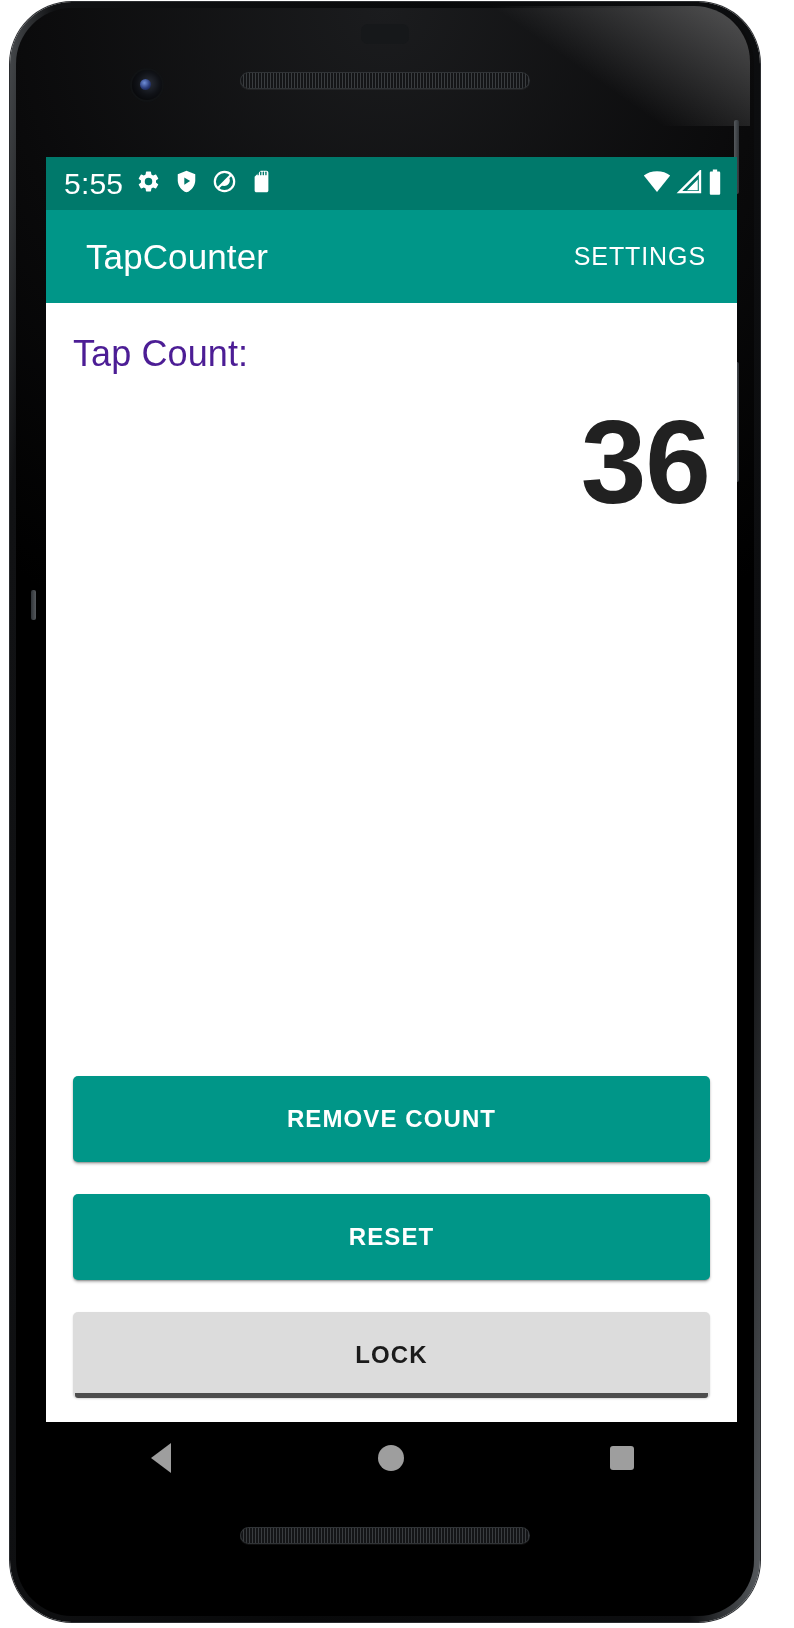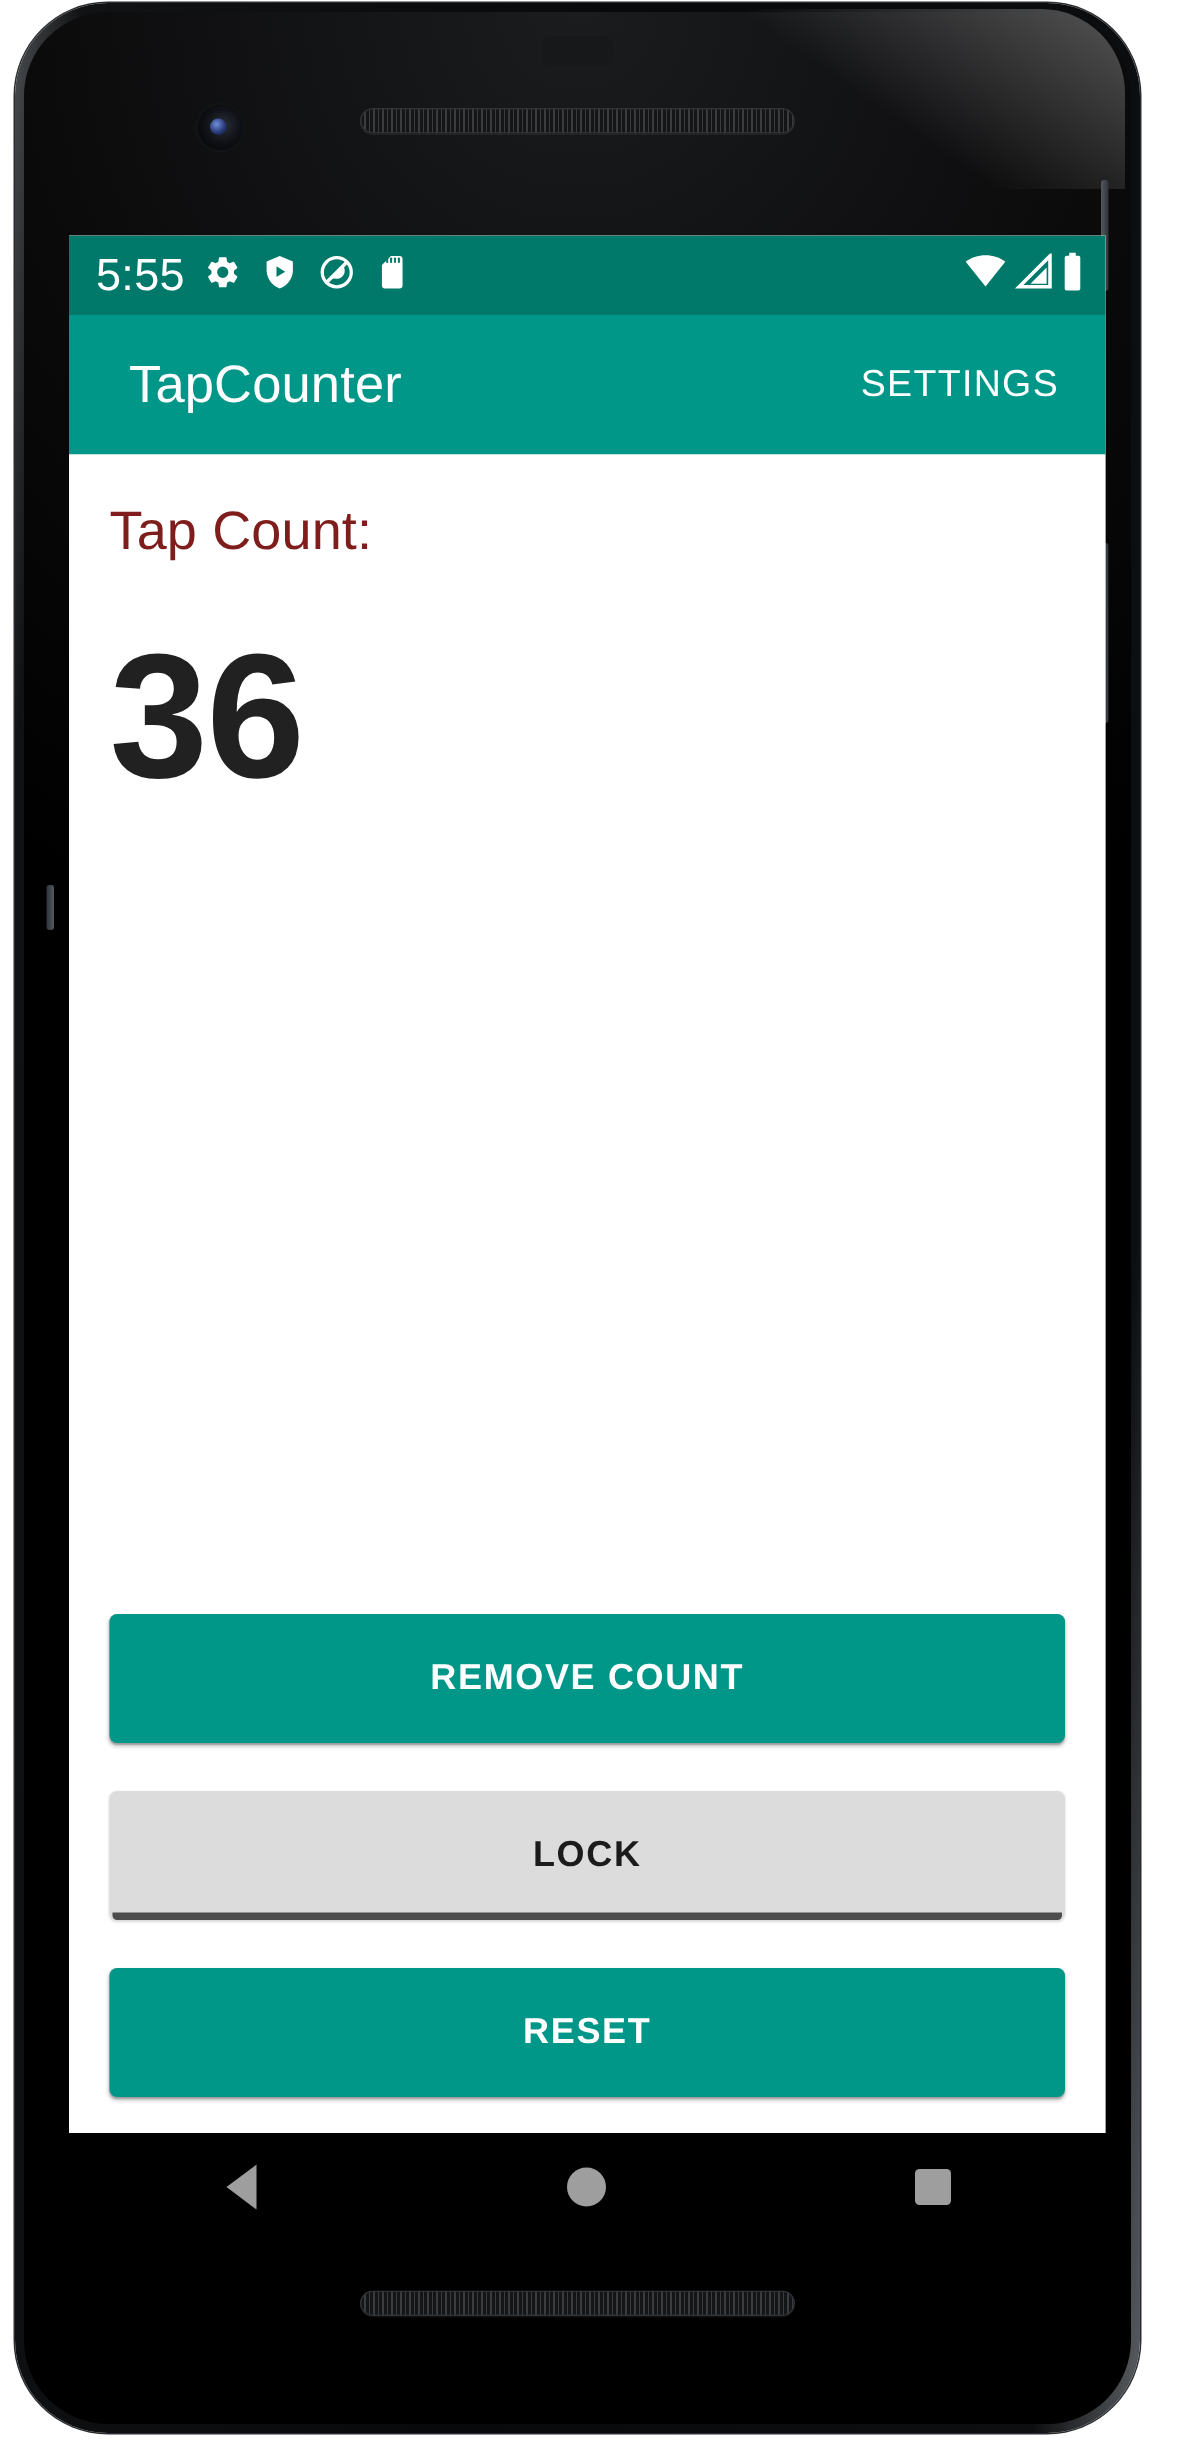--- a/index.html
+++ b/index.html
@@ -207,26 +207,26 @@
     position: relative;
     height: calc(1265px - 53px - 93px);
     background: #ffffff;
     padding: 0 27px;
     display: flex;
     flex-direction: column;
   }
   .tap-count-label {
     margin-top: 30px;
     font-size: 36px;
-    color: #7f1d1d;
+    color: #4c1d95;
     letter-spacing: 0.1px;
   }
   .counter-value {
-    margin-top: 44px;
-    text-align: left;
+    margin-top: 28px;
+    text-align: right;
     font-size: 118px;
     font-weight: bold;
     color: #212121;
     line-height: 1;
     letter-spacing: -1px;
   }
 
   .spacer-flex { flex: 1; }
 
   
@@ -401,22 +401,22 @@
       </div>
 
       <div class="content">
         <div class="tap-count-label">Tap Count:</div>
         <div class="counter-value">36</div>
 
         <div class="spacer-flex"></div>
 
         <div class="button-row">
           <button class="mbtn primary">REMOVE COUNT</button>
+          <button class="mbtn primary">RESET</button>
           <button class="mbtn neutral">LOCK</button>
-          <button class="mbtn primary">RESET</button>
         </div>
       </div>
     </div>
 
     <div class="nav-bar">
       <button class="nav-btn">
         <span class="nav-back"></span>
       </button>
       <button class="nav-btn">
         <span class="nav-home"></span>

